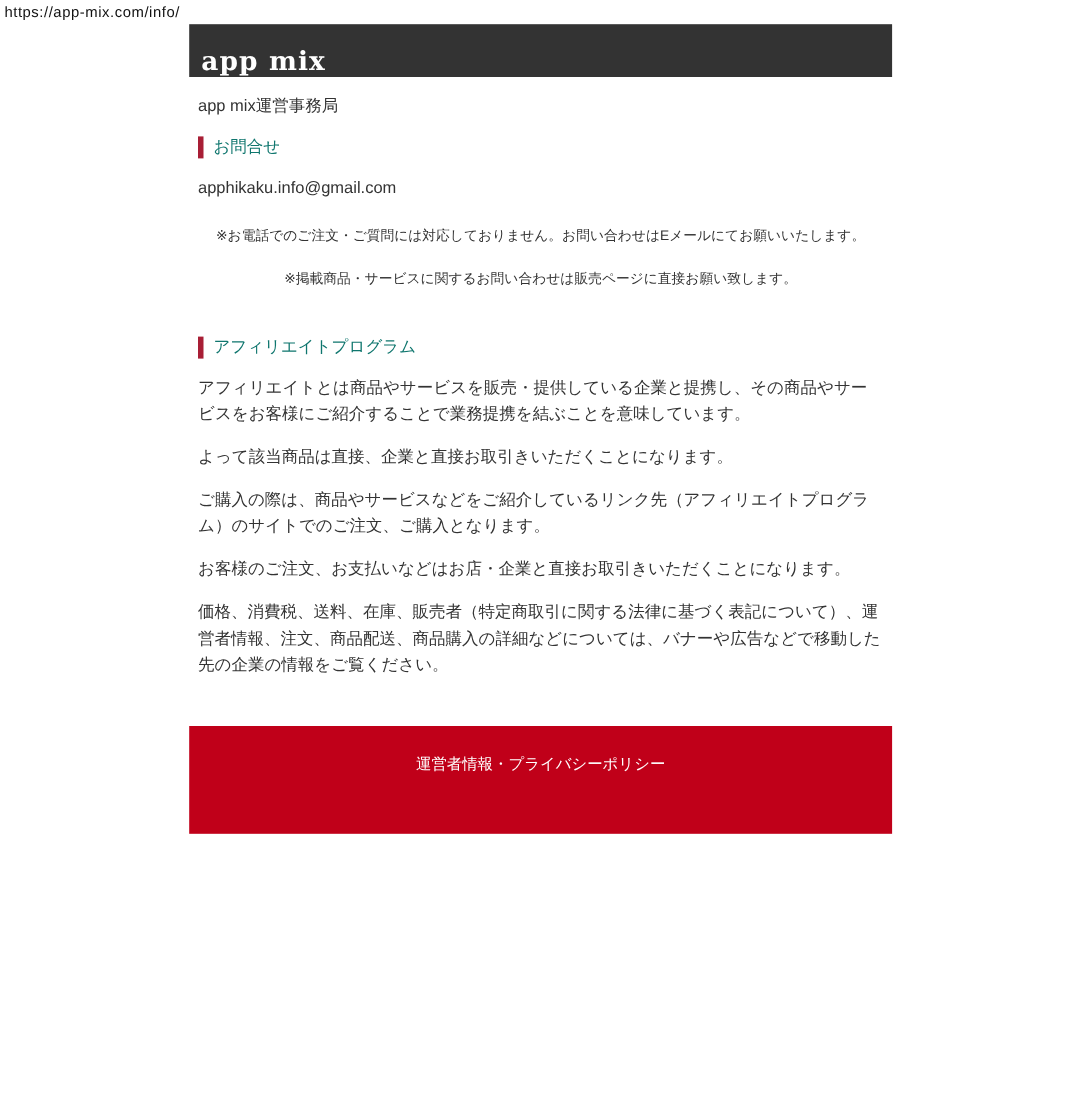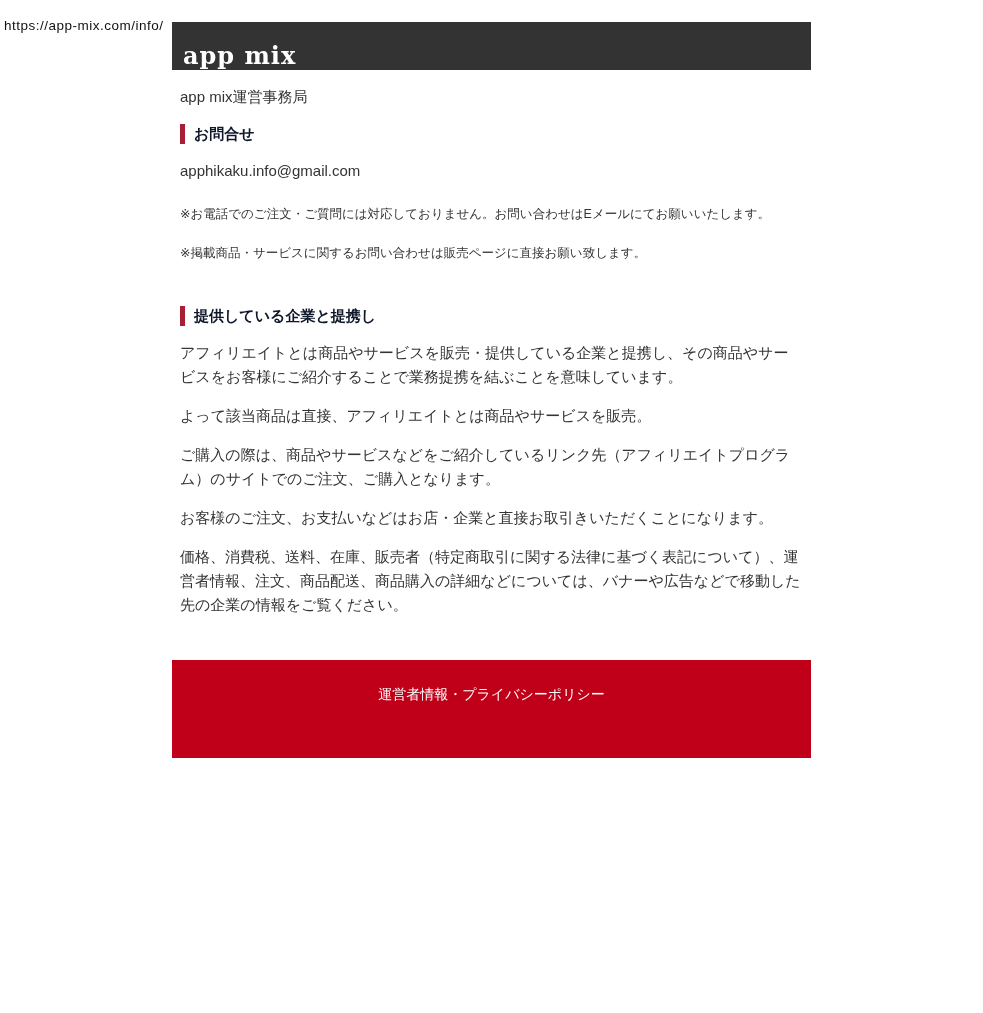--- a/index.html
+++ b/index.html
@@ -7,21 +7,21 @@
     padding: 0;
     background: #ffffff;
     width: 983px;
     height: 1013px;
     font-family: "Liberation Sans", "DejaVu Sans", sans-serif;
     color: #333333;
     overflow: hidden;
   }
   .url-overlay {
     position: absolute;
-    top: 18px;
+    top: 3px;
     left: 4px;
     font-size: 13.5px;
     color: #111111;
     letter-spacing: 0.5px;
   }
   .container {
     width: 639px;
     margin: 22px auto 0 auto;
   }
   .site-header {
@@ -43,37 +43,38 @@
   .content {
     padding: 0 8px;
   }
   .intro {
     margin: 23px 0 26px 0;
     font-size: 15px;
   }
   .sec-heading {
     border-left: 5px solid #a81e35;
     padding-left: 9px;
-    color: #0f172a;
+    color: #0f766e;
     font-size: 15px;
-    font-weight: bold;
+    font-weight: normal;
     line-height: 20px;
     margin: 0 0 14px 0;
   }
   .sec-heading + p { margin-top: 0; }
   .content p {
     font-size: 15px;
     line-height: 24px;
     margin: 15px 0;
   }
   .email { margin: 0 0 10px 0; }
   .note {
     font-size: 12.5px !important;
     line-height: 15px !important;
     margin: 24px 0 !important;
+    text-align: center;
   }
   .section-commerce { margin-top: 45px; }
   .section-disclaimer { margin-top: 41px; }
   .site-footer {
     margin-top: 43px;
     background: #c00019;
     color: #ffffff;
     text-align: center;
     height: 98px;
     box-sizing: border-box;
@@ -101,23 +102,23 @@
     <p class="intro">app mix運営事務局</p>
 
     <section class="section-contact">
       <h2 class="sec-heading">お問合せ</h2>
       <p class="email">apphikaku.info@gmail.com</p>
       <p class="note">※お電話でのご注文・ご質問には対応しておりません。お問い合わせはEメールにてお願いいたします。</p>
       <p class="note">※掲載商品・サービスに関するお問い合わせは販売ページに直接お願い致します。</p>
     </section>
 
     <section class="section-commerce">
-      <h2 class="sec-heading">提供している企業と提携し</h2>
+      <h2 class="sec-heading">アフィリエイトプログラム</h2>
       <p>アフィリエイトとは商品やサービスを販売・提供している企業と提携し、その商品やサービスをお客様にご紹介することで業務提携を結ぶことを意味しています。</p>
-      <p>よって該当商品は直接、アフィリエイトとは商品やサービスを販売。</p>
+      <p>よって該当商品は直接、企業と直接お取引きいただくことになります。</p>
       <p>ご購入の際は、商品やサービスなどをご紹介しているリンク先（アフィリエイトプログラム）のサイトでのご注文、ご購入となります。</p>
       <p>お客様のご注文、お支払いなどはお店・企業と直接お取引きいただくことになります。</p>
       <p>価格、消費税、送料、在庫、販売者（特定商取引に関する法律に基づく表記について）、運営者情報、注文、商品配送、商品購入の詳細などについては、バナーや広告などで移動した先の企業の情報をご覧ください。</p>
     </section>
 
 
   </div>
 
   <footer class="site-footer">
     <div class="footer-links">運営者情報・プライバシーポリシー</div>

